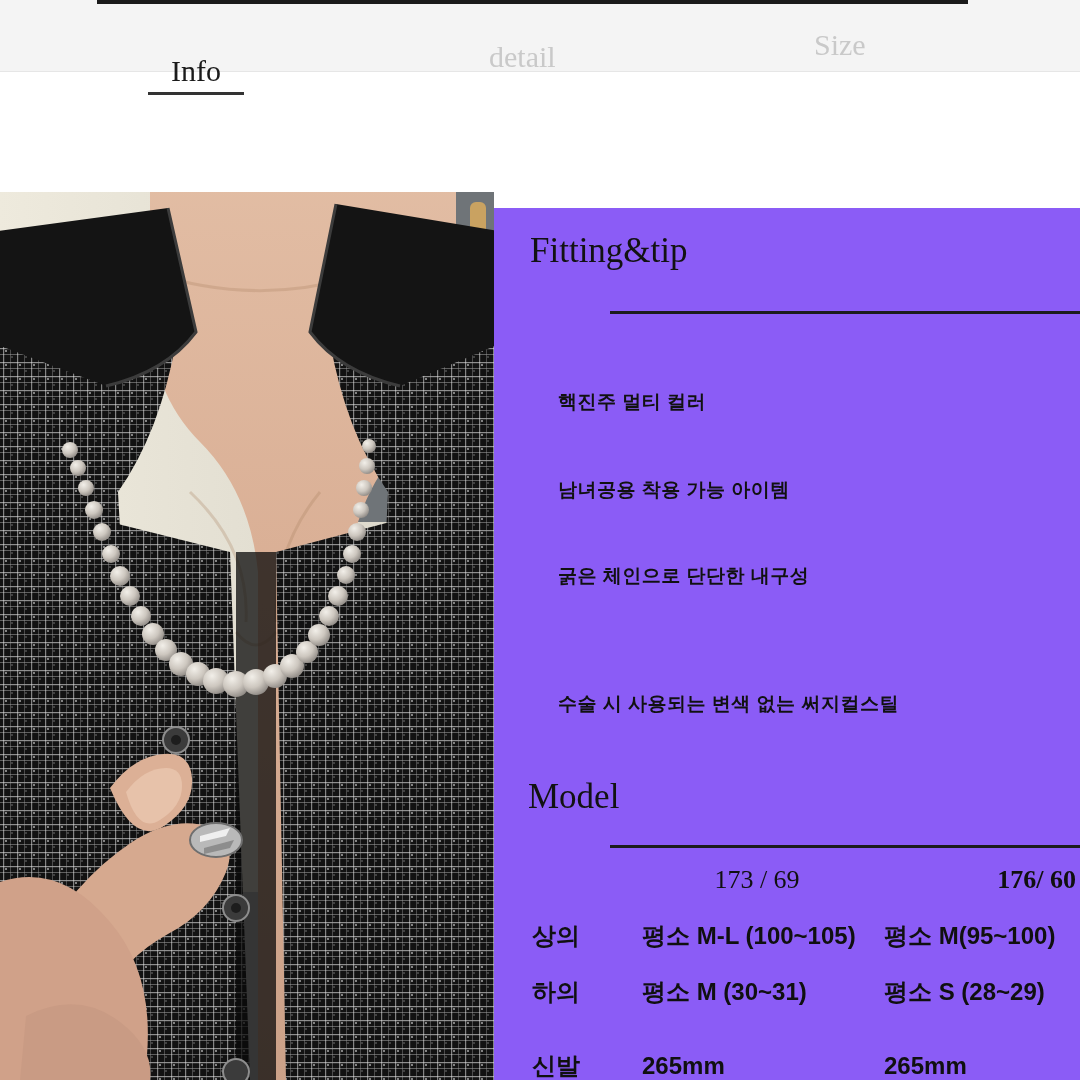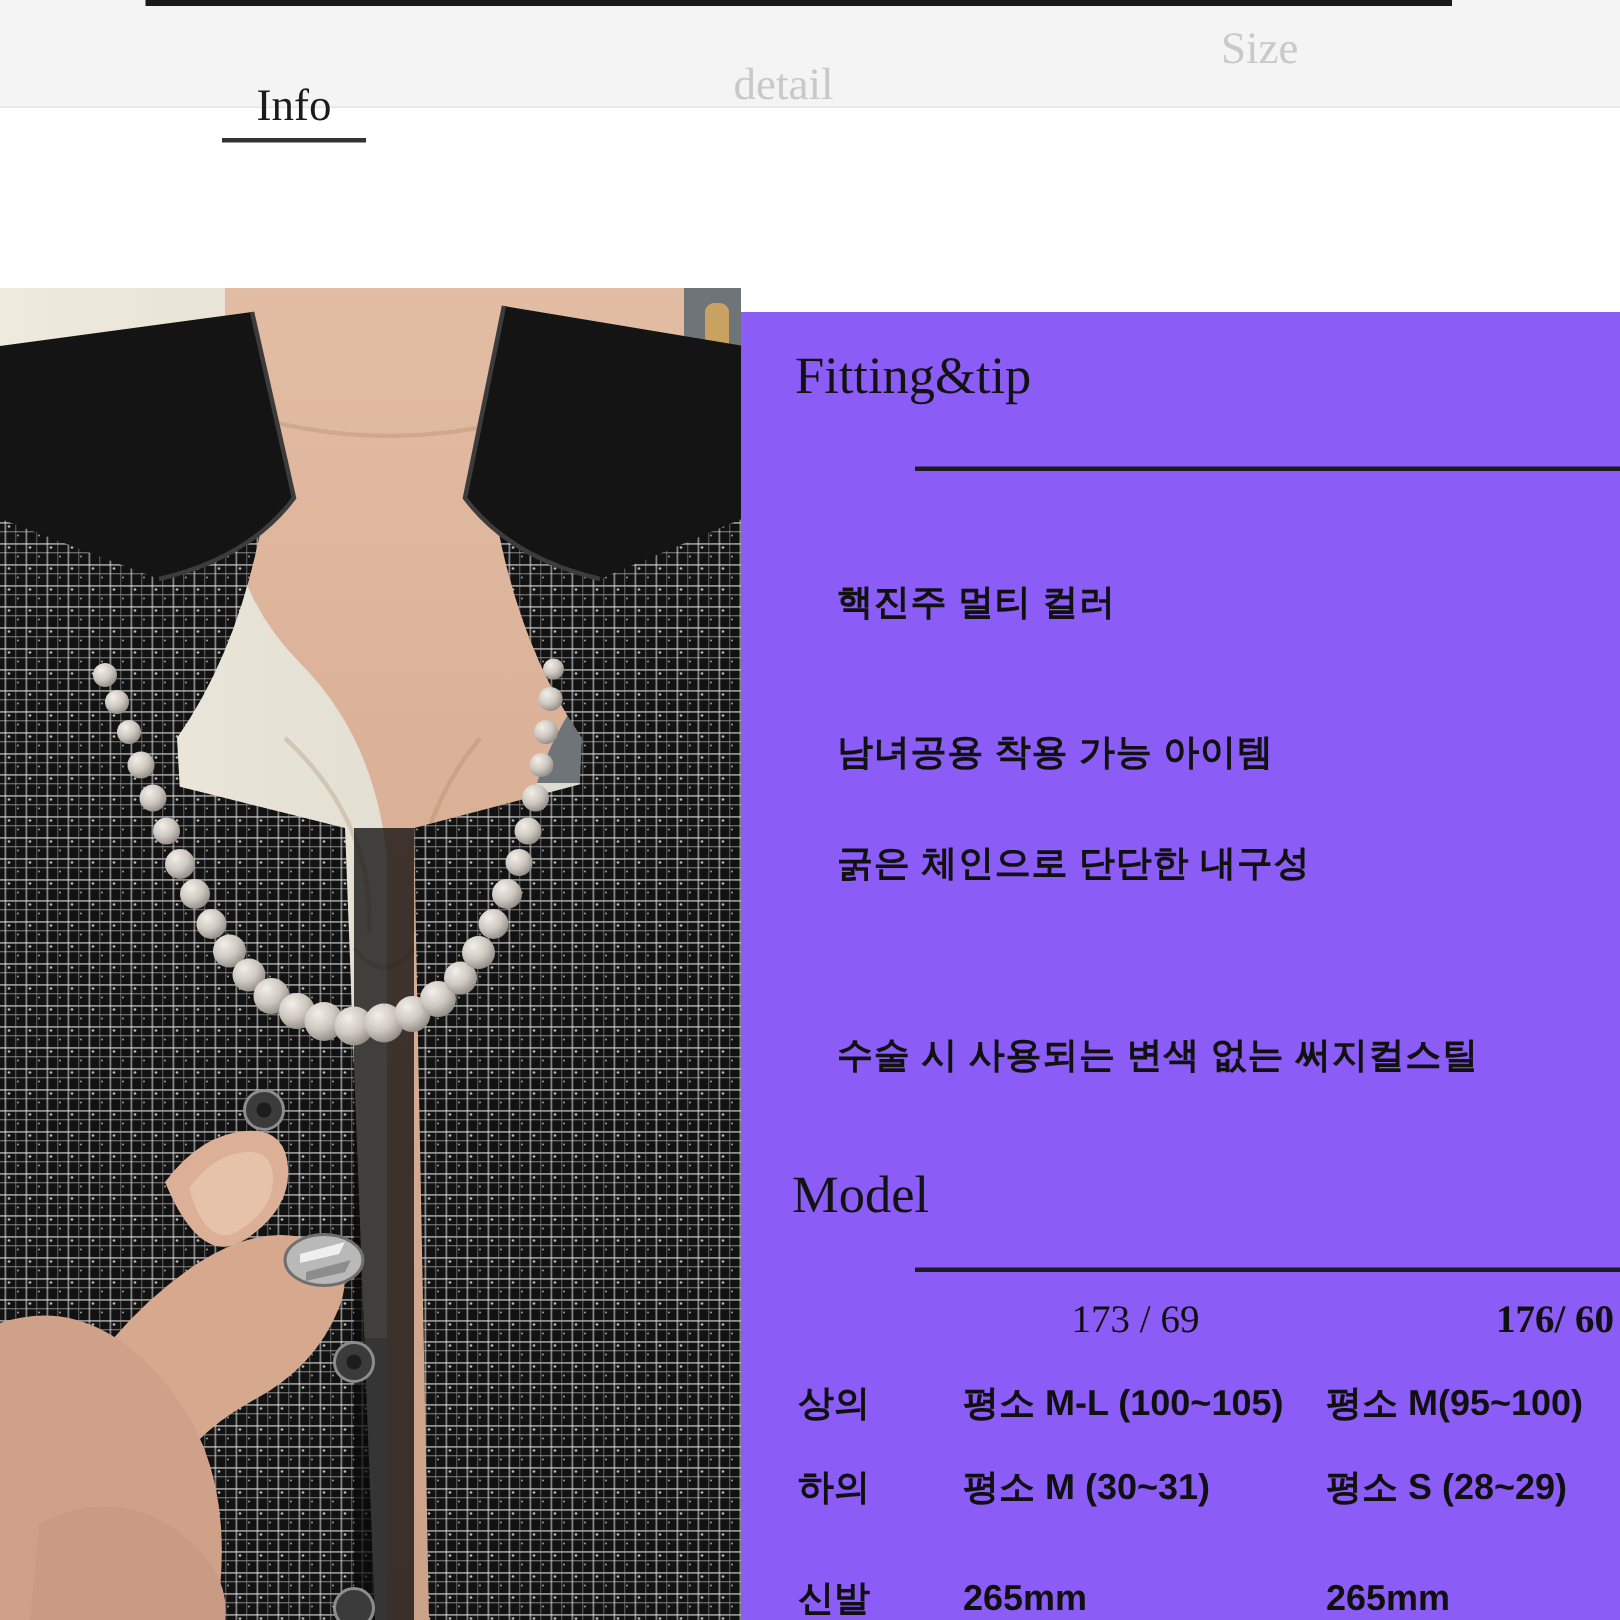--- a/index.html
+++ b/index.html
@@ -52,21 +52,21 @@
   }
   .tab-active .tab-underline {
     position: absolute;
     left: 0; top: 40px;
     width: 96px;
     height: 3px;
     background: #333333;
   }
   .tab-inactive { color: #c9c9c9; }
   .tab-detail { left: 489px; margin-top: 24px; }
-  .tab-size   { left: 814px; }
+  .tab-size   { left: 814px; margin-top: 12px; }
 
   
   .photo {
     position: absolute;
     left: 0; top: 192px;
     width: 494px;
     height: 888px;
     overflow: hidden;
     background: #2a2a2a;
   }
@@ -100,29 +100,29 @@
     background: #1c1c1c;
   }
   .rule-fitting { top: 103px; }
   .rule-model   { top: 637px; }
 
   .bullet {
     position: absolute;
     left: 64px;
     font-family: "Liberation Sans", sans-serif;
     font-weight: bold;
-    font-size: 24px;
+    font-size: 19px;
     line-height: 32px;
     color: #111111;
     white-space: nowrap;
     letter-spacing: 0.5px;
     text-align: right;
   }
   .b0 { top: 178px; }
-  .b1 { top: 266px; margin-top: 12px; }
+  .b1 { top: 266px; }
   .b2 { top: 352px; }
   .b3 { top: 440px; margin-top: 40px; }
 
   
   .mtable {
     position: absolute;
     left: 0; top: 655px;
     width: 586px;
   }
   .mrow {

